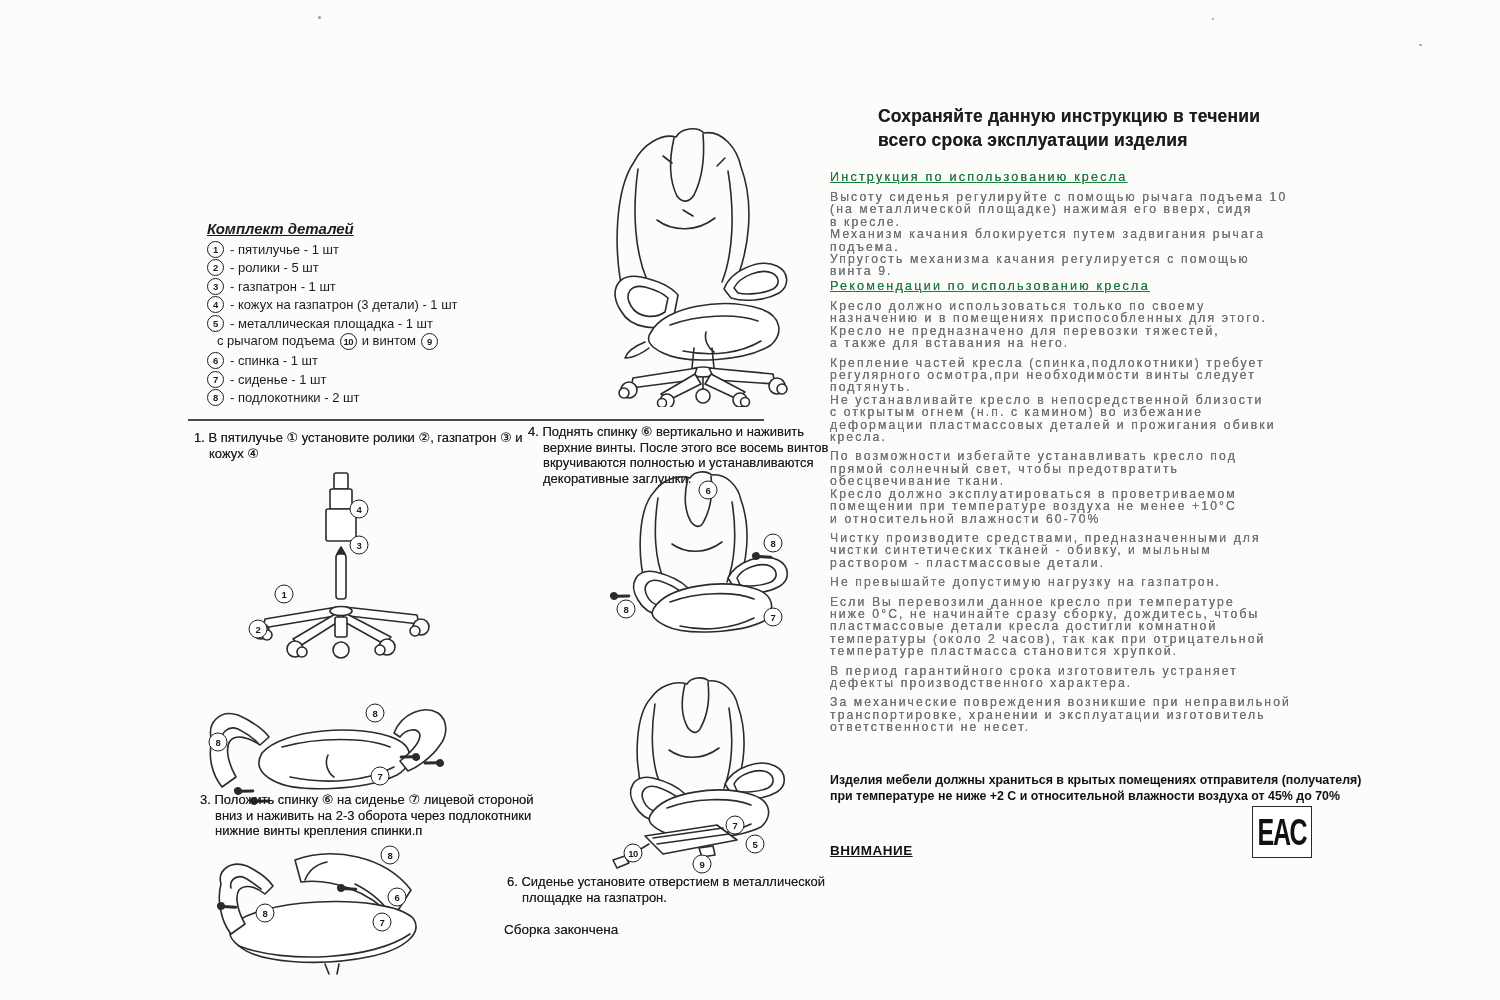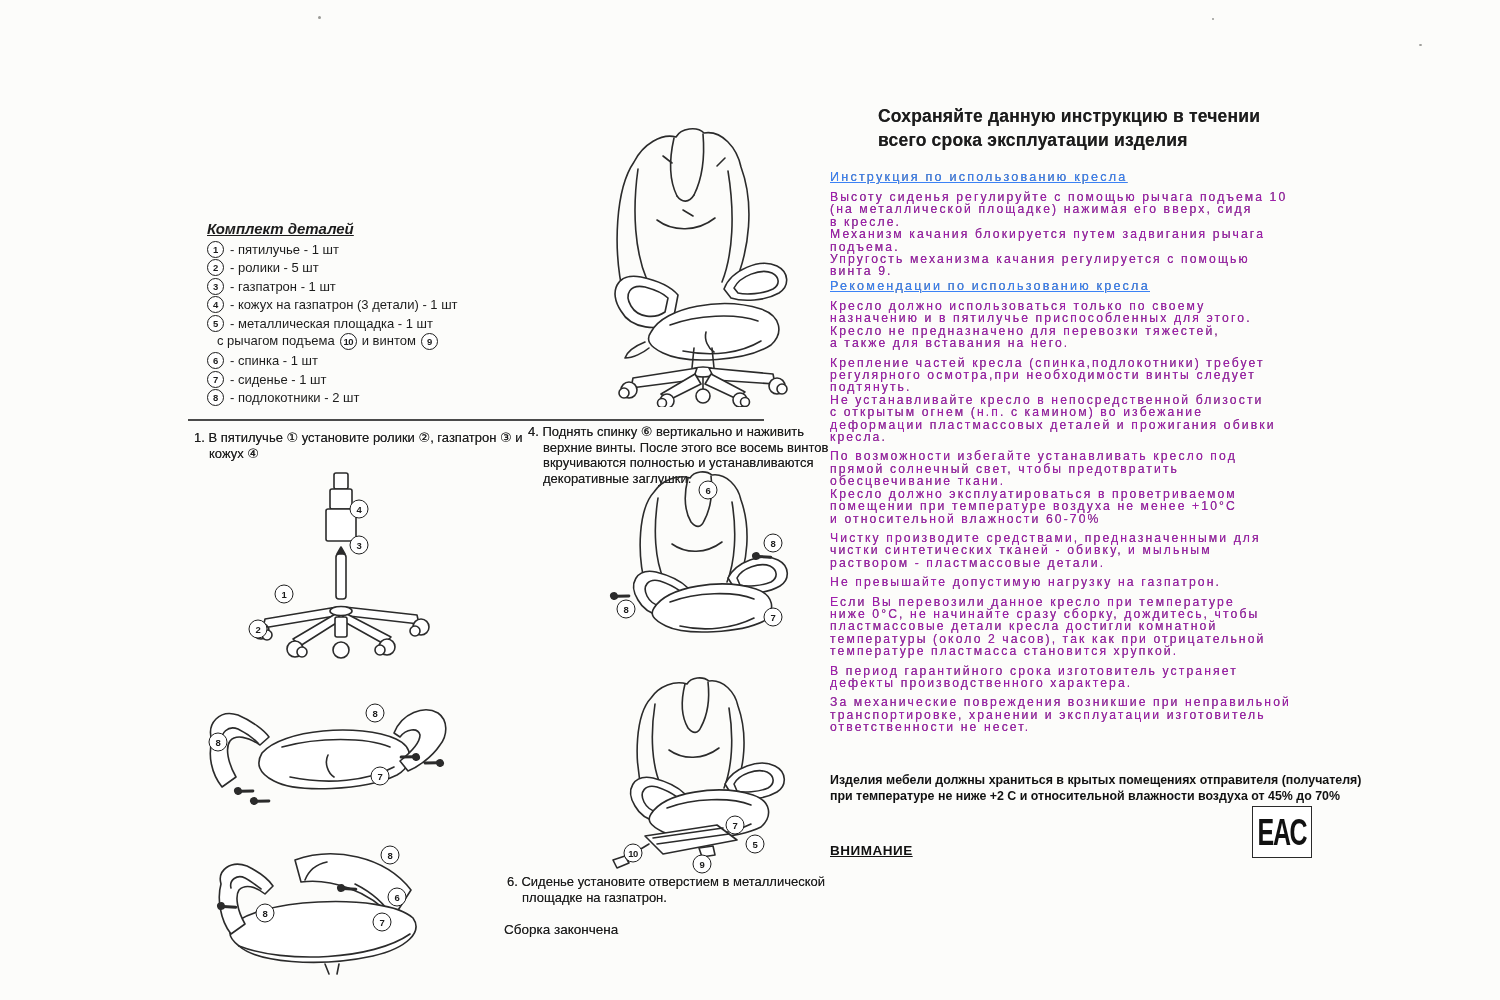--- a/index.html
+++ b/index.html
@@ -21,23 +21,23 @@
   
   .diag{position:absolute;}
   .diag svg{display:block;}
   .ln{fill:none;stroke:#2b2b2b;stroke-width:1.6;stroke-linecap:round;stroke-linejoin:round;}
   .fw{fill:#fff;}
   .dlabel{position:absolute;width:17px;height:17px;border:1.5px solid #1f1f1f;border-radius:50%;
           display:flex;align-items:center;justify-content:center;font-size:9.5px;font-weight:bold;
           background:#fff;transform:translate(-50%,-50%);letter-spacing:-.5px;}
   #divider{left:188px;top:419px;width:576px;height:2px;background:#4a4a4a;}
   
-  .rtxt{font-size:12.2px;line-height:12.4px;letter-spacing:2.1px;color:#a21caf;}
+  .rtxt{font-size:12.2px;line-height:12.4px;letter-spacing:2.1px;color:#737373;}
   #rtitle{left:878px;top:104px;font-size:17.5px;font-weight:bold;line-height:24px;letter-spacing:.2px;}
-  .rhead{font-size:12.6px;letter-spacing:2.2px;text-decoration:underline;color:#3b82f6;}
+  .rhead{font-size:12.6px;letter-spacing:2.2px;text-decoration:underline;color:#15803d;}
   #rparas > div{margin-bottom:7px;}
   #storage{left:830px;top:772px;font-size:12.4px;font-weight:bold;line-height:16px;color:#111;}
   #eac{left:1252px;top:806px;width:58px;height:50px;border:1.6px solid #2a2a2a;display:flex;align-items:center;justify-content:center;background:#fff;}
   #eac span{font-weight:bold;font-size:25px;letter-spacing:-1px;transform:scaleY(1.45);font-family:"Liberation Sans",sans-serif;color:#111;}
   #warnh{left:830px;top:843px;font-size:13.5px;font-weight:bold;text-decoration:underline;letter-spacing:.5px;color:#111;}
   #warnt{left:830px;top:860px;font-size:19.5px;font-weight:bold;letter-spacing:.4px;color:#111;}
   #done{left:504px;top:922px;font-size:13.5px;}
   .speck{position:absolute;background:#9a9a96;border-radius:50%;}
 </style>
 </head>
@@ -189,20 +189,24 @@
             <circle r="3.2" fill="#2b2b2b"></circle>
             <path d="M2,1 L14,5" stroke-width="3"></path>
           </g>
       </g>
     </svg>
     <span class="dlabel" style="left:20px;top:45px;">8</span>
     <span class="dlabel" style="left:177px;top:16px;">8</span>
     <span class="dlabel" style="left:182px;top:79px;">7</span>
   </div>
 
+  <div class="abs step fuzz" style="left:200px;top:792px;width:330px;">3. Положить спинку  ⑥  на сиденье ⑦  лицевой
+стороной вниз и наживить на 2-3 оборота
+через подлокотники нижние винты крепления
+спинки.п</div>
   <div class="diag" style="left:205px;top:848px;width:235px;height:142px;">
     <svg width="235" height="142" viewBox="0 0 235 142">
       <g class="ln">
         <path class="fw" d="M90,12 C128,-2 180,8 206,42 L188,70 C164,42 124,30 96,34 Z"></path>
         <path d="M100,32 C104,22 112,16 122,14 M188,70 C180,56 166,44 150,36"></path>
         <path class="fw" d="M26,80 C44,50 180,44 208,70 C218,84 202,100 168,108 C112,120 52,114 34,98 C26,92 23,86 26,80 Z"></path>
         <path d="M34,98 C80,116 168,112 205,86"></path>
         <path d="M120,116 l4,10 m10,-10 l-2,10"></path>
         <path class="fw" d="M16,36 C12,22 26,12 42,18 C54,24 64,32 68,38 L60,46 C50,38 40,36 34,42 C30,48 32,62 40,76 L26,86 C15,72 12,50 16,36 Z"></path>
         <path d="M26,40 C24,32 32,26 40,30 C46,33 52,38 56,41"></path>
@@ -296,21 +300,21 @@
 в кресле.
 Механизм качания блокируется путем задвигания рычага
 подъема.
 Упругость механизма качания регулируется с помощью
 винта 9.</div>
 
   <div class="abs rhead fuzz" style="left:830px;top:279px;">Рекомендации по использованию кресла</div>
 
   <div id="rparas" class="abs" style="left:830px;top:300px;width:555px;">
     <div class="rtxt pre fuzz">Кресло должно использоваться только по своему
-назначению и в пятилучье приспособленных для этого.
+назначению и в помещениях приспособленных для этого.
 Кресло не предназначено для перевозки тяжестей,
 а также для вставания на него.</div>
     <div class="rtxt pre fuzz">Крепление частей кресла (спинка,подлокотники) требует
 регулярного осмотра,при необходимости винты следует
 подтянуть.
 Не устанавливайте кресло в непосредственной близости
 с открытым огнем (н.п. с камином) во избежание
 деформации пластмассовых деталей и прожигания обивки
 кресла.</div>
     <div class="rtxt pre fuzz">По возможности избегайте устанавливать кресло под

